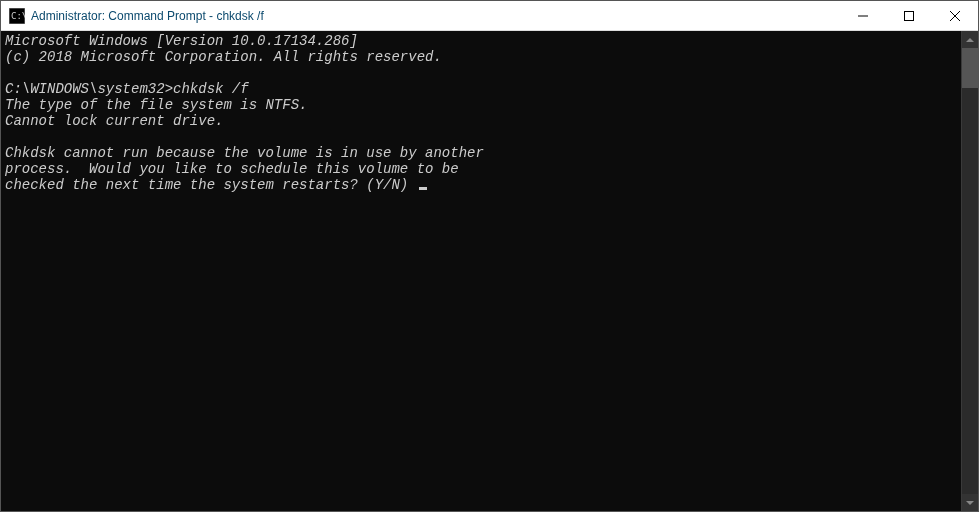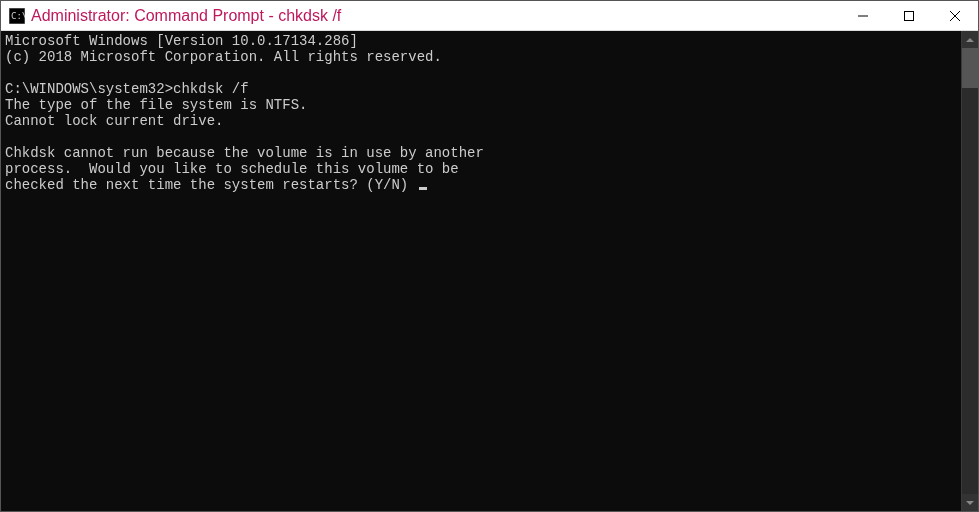--- a/index.html
+++ b/index.html
@@ -31,22 +31,22 @@
     .titlebar-icon {
       width: 16px;
       height: 16px;
       margin-left: 8px;
       margin-right: 6px;
       display: flex;
       align-items: center;
       justify-content: center;
     }
     .titlebar-title {
-      font-size: 16px;
-      color: #be185d;
+      font-size: 12px;
+      color: #0c4a6e;
       flex: 1;
     }
     .window-controls {
       display: flex;
       height: 100%;
     }
     .win-btn {
       width: 46px;
       height: 100%;
       display: flex;
@@ -54,20 +54,21 @@
       justify-content: center;
       background: transparent;
       border: none;
       cursor: pointer;
     }
     .terminal-wrap {
       flex: 1;
       display: flex;
       background: #4d7c0f;
       position: relative;
+      font-style: italic;
     }
     .terminal {
       flex: 1;
       background: #0c0c0c;
       color: #cccccc;
       font-family: Consolas, 'Courier New', monospace;
       font-size: 14px;
       line-height: 16px;
       padding: 2px 4px;
       white-space: pre-wrap;

